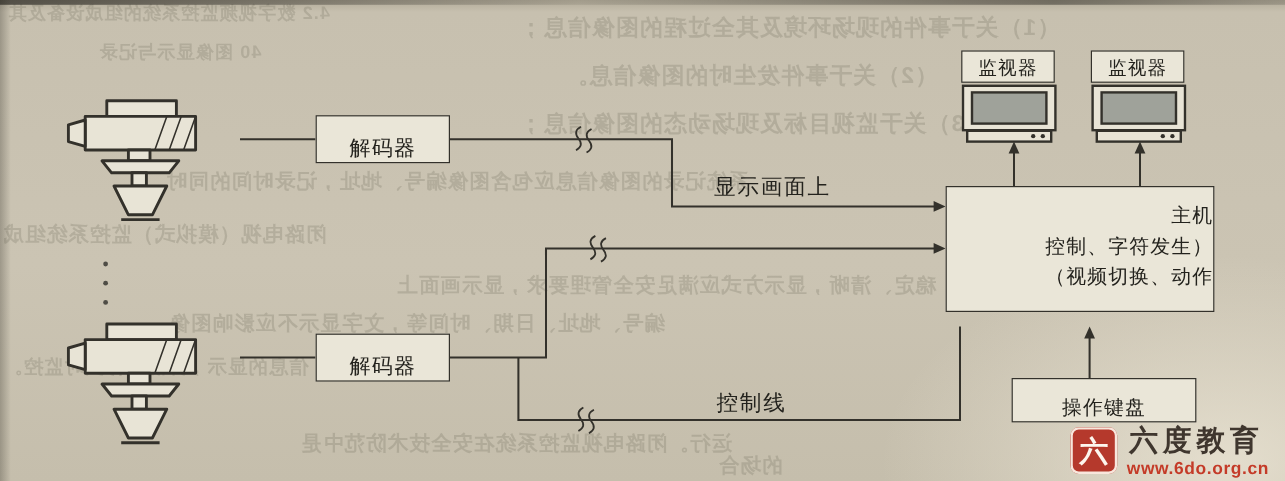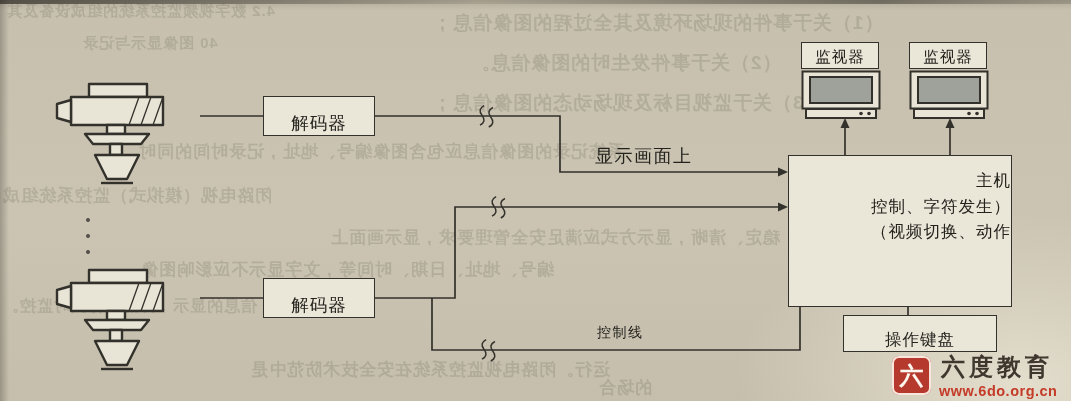--- a/index.html
+++ b/index.html
@@ -148,23 +148,23 @@
   </div>
 
   <div class="box" style="left:263px; top:96px; width:112px; height:40px; font-size:17.5px;">
     <span>解码器</span>
   </div>
   <div class="box" style="left:263px; top:278px; width:112px; height:40px; font-size:17.5px;">
     <span>解码器</span>
   </div>
 
   <div class="line-label" style="left:595px; top:144px; font-size:18px;">显示画面上</div>
-  <div class="line-label" style="left:597px; top:324px; font-size:14px;">控制线</div>
-
-  <div class="box host" style="left:788px; top:155px; width:224px; height:152px; font-size:16.5px;">
+  <div class="line-label" style="left:597px; top:324px; font-size:18px;">控制线</div>
+
+  <div class="box host" style="left:788px; top:155px; width:224px; height:105px; font-size:16.5px;">
     <span>主机</span>
     <span>控制、字符发生）</span>
     <span>（视频切换、动作</span>
   </div>
 
   <div class="box" style="left:801px; top:42px; width:78px; height:27px; font-size:15.5px;">
     <span>监视器</span>
   </div>
   <div class="box" style="left:909px; top:42px; width:78px; height:27px; font-size:15.5px;">
     <span>监视器</span>

